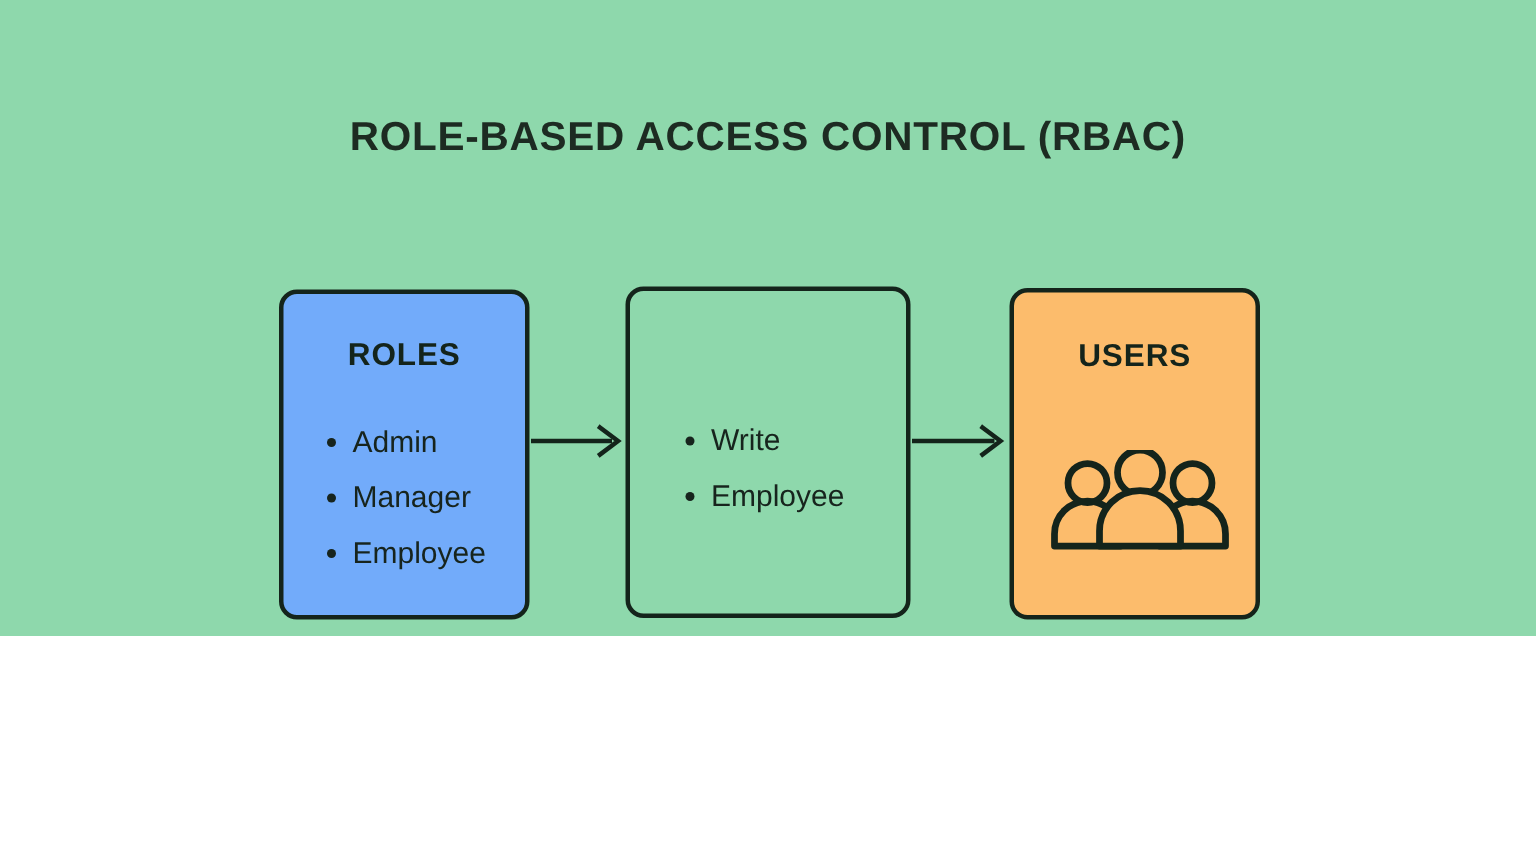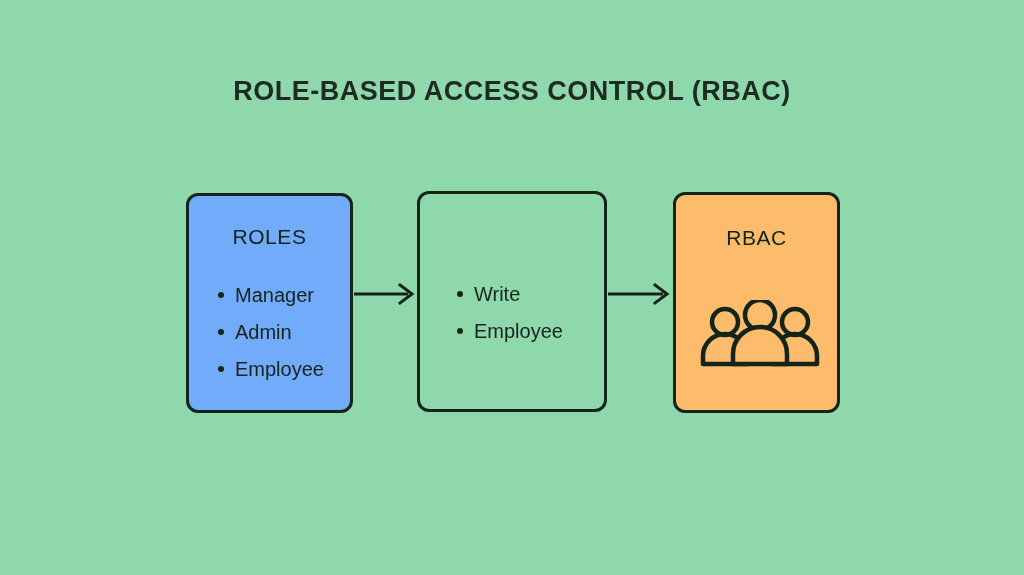--- a/index.html
+++ b/index.html
@@ -8,21 +8,21 @@
   }
   body {
     width: 1024px;
     height: 575px;
     overflow: hidden;
     font-family: "Liberation Sans", sans-serif;
   }
   #canvas {
     position: relative;
     width: 1024px;
-    height: 575px;
+    height: 424px;
     background: #8ed8ac;
   }
   #diagram-title {
     position: absolute;
     left: 0;
     top: 76px;
     width: 1024px;
     text-align: center;
     font-family: "Liberation Sans", sans-serif;
     font-weight: bold;
@@ -56,21 +56,21 @@
     top: 192px;
     width: 167px;
     height: 221px;
     background: #fcbc6c;
   }
   .node-title {
     position: absolute;
     left: 0;
     width: 100%;
     text-align: center;
-    font-weight: normal;
+    font-weight: bold;
     color: #14241b;
     white-space: nowrap;
   }
   #node-roles .node-title {
     top: 29px;
     font-size: 21px;
     letter-spacing: 0.6px;
   }
   #node-permissions .node-title {
     top: 29px;
@@ -141,25 +141,25 @@
 
 <div id="canvas">
 
   <div id="diagram-title">ROLE-BASED ACCESS CONTROL (RBAC)</div>
 
   <div class="node-box" id="node-roles">
     <div class="node-title">ROLES</div>
     <ul class="bullet-list">
       <li class="bullet-item">
         <span class="bullet-dot"></span>
+        <span>Admin</span>
+      </li>
+      <li class="bullet-item">
+        <span class="bullet-dot"></span>
         <span>Manager</span>
-      </li>
-      <li class="bullet-item">
-        <span class="bullet-dot"></span>
-        <span>Admin</span>
       </li>
       <li class="bullet-item">
         <span class="bullet-dot"></span>
         <span>Employee</span>
       </li>
     </ul>
   </div>
 
   <svg class="arrow" id="arrow-roles-permissions" viewBox="0 0 64 24">
     <line x1="0" y1="12" x2="54" y2="12" stroke="#14241b" stroke-width="3"></line>
@@ -178,21 +178,21 @@
       </li>
     </ul>
   </div>
 
   <svg class="arrow" id="arrow-permissions-users" viewBox="0 0 66 24">
     <line x1="0" y1="12" x2="55" y2="12" stroke="#14241b" stroke-width="3"></line>
     <polyline points="47,3 59,12 47,21" fill="none" stroke="#14241b" stroke-width="3" stroke-linecap="square" stroke-linejoin="miter"></polyline>
   </svg>
 
   <div class="node-box" id="node-users">
-    <div class="node-title">RBAC</div>
+    <div class="node-title">USERS</div>
     <svg id="users-group-icon" viewBox="0 0 122 68">
       <g fill="none" stroke="#14241b" stroke-width="4.5" stroke-linejoin="round">
 
         <circle cx="26" cy="22" r="13"></circle>
         <path d="M4 64 L4 56 a22 22 0 0 1 44 0 L48 64 Z"></path>
 
         <circle cx="96" cy="22" r="13"></circle>
         <path d="M74 64 L74 56 a22 22 0 0 1 44 0 L118 64 Z"></path>
 
         <circle cx="61" cy="15" r="15" fill="#fcbc6c"></circle>

